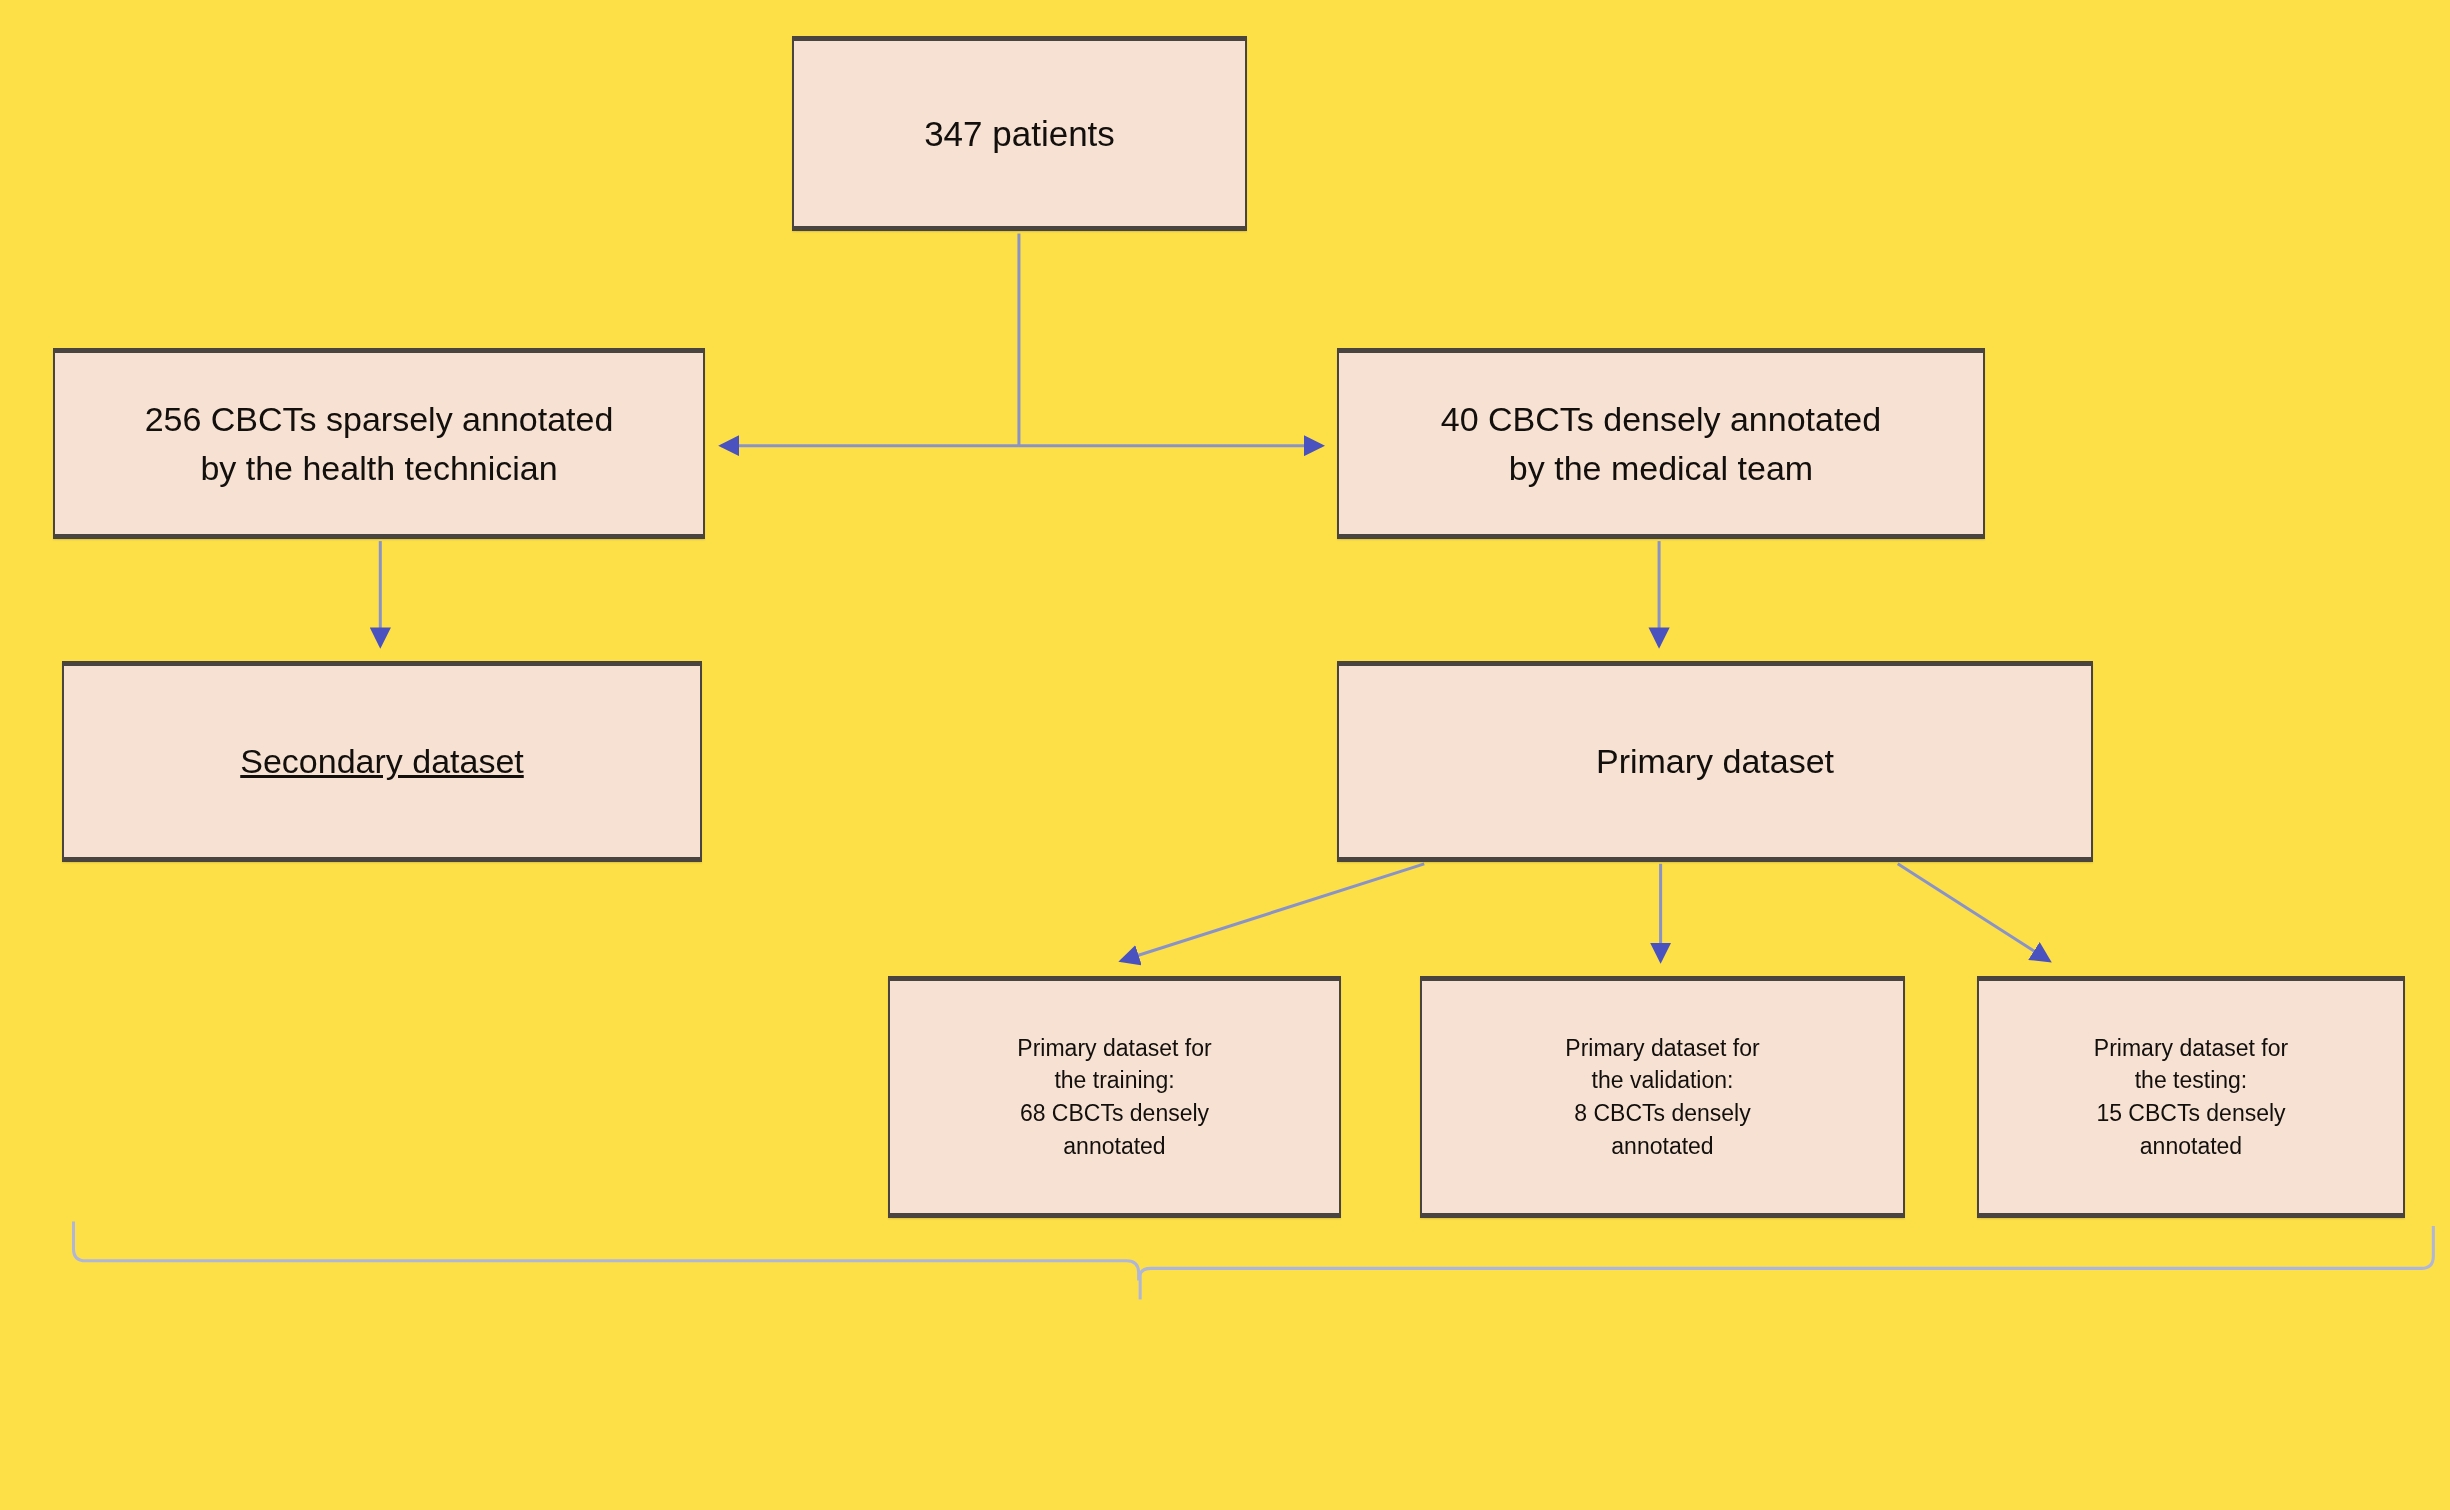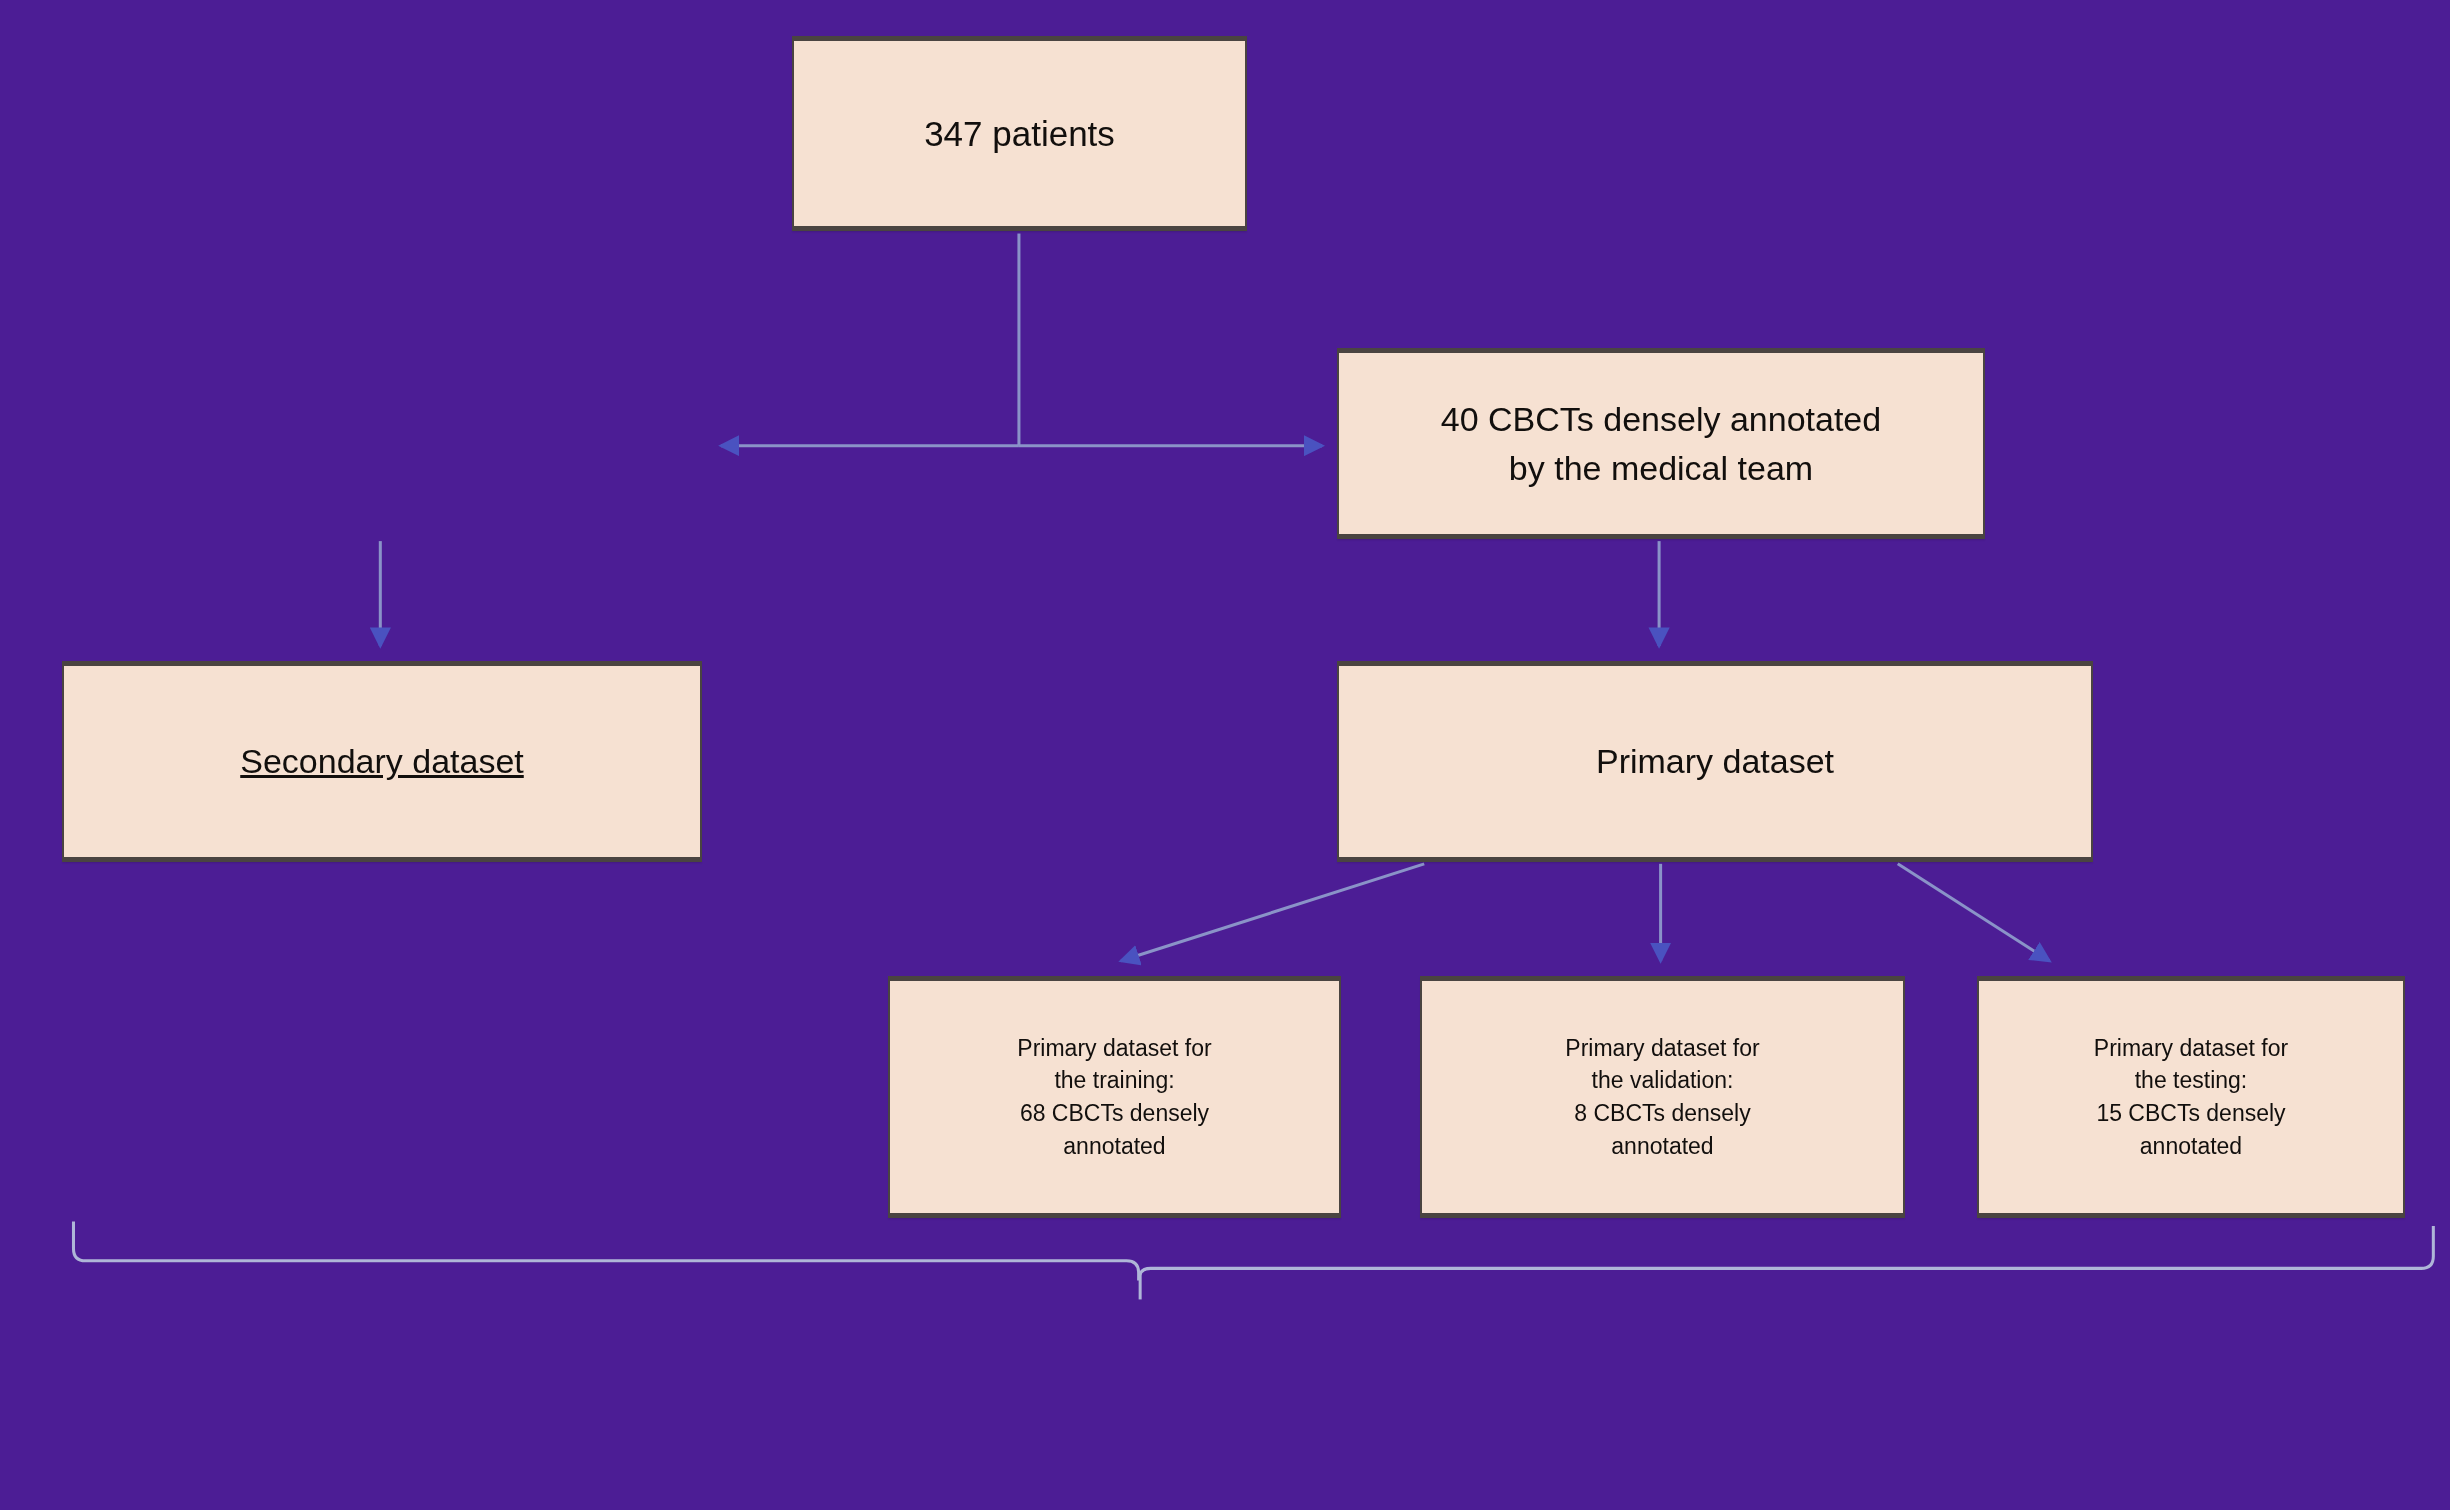--- a/index.html
+++ b/index.html
@@ -7,21 +7,21 @@
     padding: 0;
     background: #ffffff;
   }
   body {
     font-family: "Liberation Sans", sans-serif;
   }
   #stage {
     position: relative;
     width: 2450px;
     height: 1511px;
-    background: #4c1d95;
+    background: #fde047;
     overflow: hidden;
   }
   .node {
     position: absolute;
     box-sizing: border-box;
     background: #F6E1D2;
     border: 2.3px solid #4A4441;
     border-top-width: 5.3px;
     border-bottom-width: 5.3px;
     display: flex;
@@ -90,20 +90,24 @@
              L3196,1674
              Q3212,1674 3212,1658
              L3212,1618" stroke="#AFB6D8" stroke-width="4" fill="none"></path>
     <path d="M1505,1680 L1505,1715" stroke="#AFB6D8" stroke-width="4" fill="none"></path>
   </svg>
 
   <div class="node fs-big" style="left:792px; top:36px; width:455px; height:195px;">
     <span class="label">347 patients</span>
   </div>
 
+  <div class="node fs-mid" style="left:53px; top:348px; width:652px; height:191px;">
+    <span class="label">256 CBCTs sparsely annotated
+by the health technician</span>
+  </div>
 
   <div class="node fs-mid" style="left:1337px; top:348px; width:648px; height:191px;">
     <span class="label">40 CBCTs densely annotated
 by the medical team</span>
   </div>
 
   <div class="node fs-mid" style="left:62px; top:661px; width:640px; height:201px;text-decoration:underline;">
     <span class="label">Secondary dataset</span>
   </div>
 

